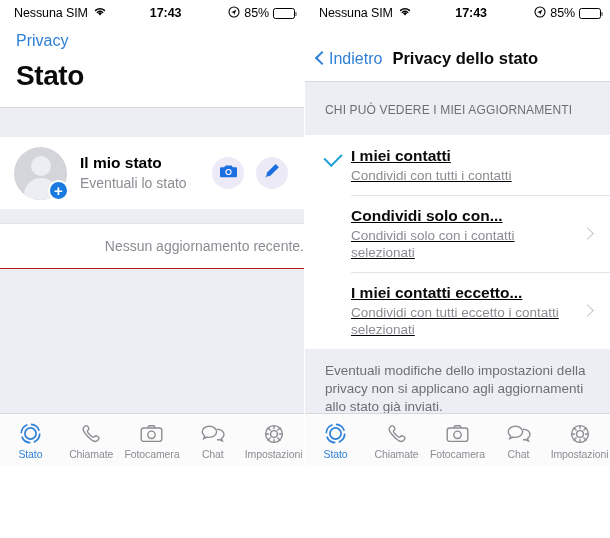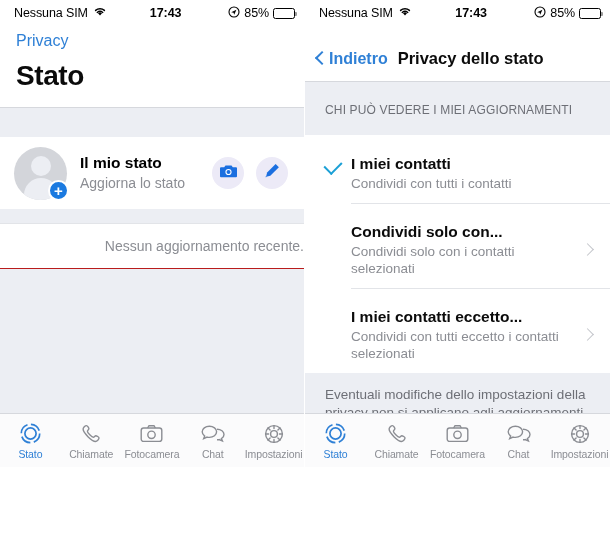--- a/index.html
+++ b/index.html
@@ -97,21 +97,20 @@
     display: flex;
     align-items: center;
     padding: 10px 14px 0 10px;
     border-bottom: 1px solid #d6d8dd;
   }
   .back-wrap {
     display: flex;
     align-items: center;
     gap: 3px;
     flex: none;
-    font-weight: bold;
   }
   .chev-back {
     width: 11px; height: 18px;
     position: relative;
     flex: none;
   }
   .chev-back::before {
     content: "";
     position: absolute;
     left: 2px; top: 3px;
@@ -244,24 +243,25 @@
     box-sizing: border-box;
     height: 53px;
     display: flex;
     align-items: flex-end;
     text-align: right;
   }
   .opt-list { background: #ffffff; }
   .opt-row {
     display: flex;
     align-items: flex-start;
-    padding: 19px 14px 11px 20px;
+    padding: 11px 14px 11px 20px;
     position: relative;
     box-sizing: border-box;
     min-height: 52px;
+    text-decoration: underline;
   }
   .opt-row + .opt-row::before {
     content: "";
     position: absolute;
     left: 46px; right: 0; top: 0;
     height: 1px;
     background: #e2e4e8;
   }
   .check-slot {
     width: 26px;
@@ -380,21 +380,21 @@
       <div class="status-row">
         <div class="avatar-wrap">
           <div class="avatar">
             <div class="head"></div>
             <div class="body"></div>
           </div>
           <div class="plus-badge">+</div>
         </div>
         <div class="status-texts">
           <div class="status-title">Il mio stato</div>
-          <div class="status-sub">Aggiorna lo stato</div>
+          <div class="status-sub">Eventuali lo stato</div>
         </div>
         <div class="act-btns">
           <div class="act-btn">
             <span>
               <svg width="19" height="16" viewBox="0 0 19 16">
                 <path d="M2 4.2h3.2l1.3-1.8h6l1.3 1.8H17a1 1 0 0 1 1 1v8a1 1 0 0 1-1 1H2a1 1 0 0 1-1-1v-8a1 1 0 0 1 1-1z" fill="#1b6fe0"></path>
                 <circle cx="9.5" cy="9" r="3.1" fill="#ffffff"></circle>
                 <circle cx="9.5" cy="9" r="2" fill="#1b6fe0"></circle>
               </svg>
             </span>

